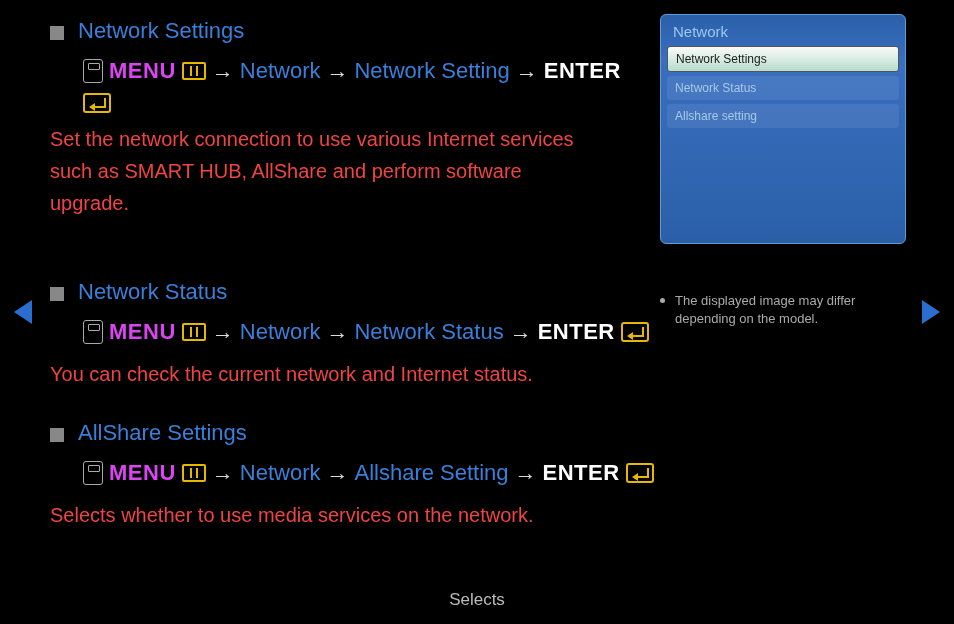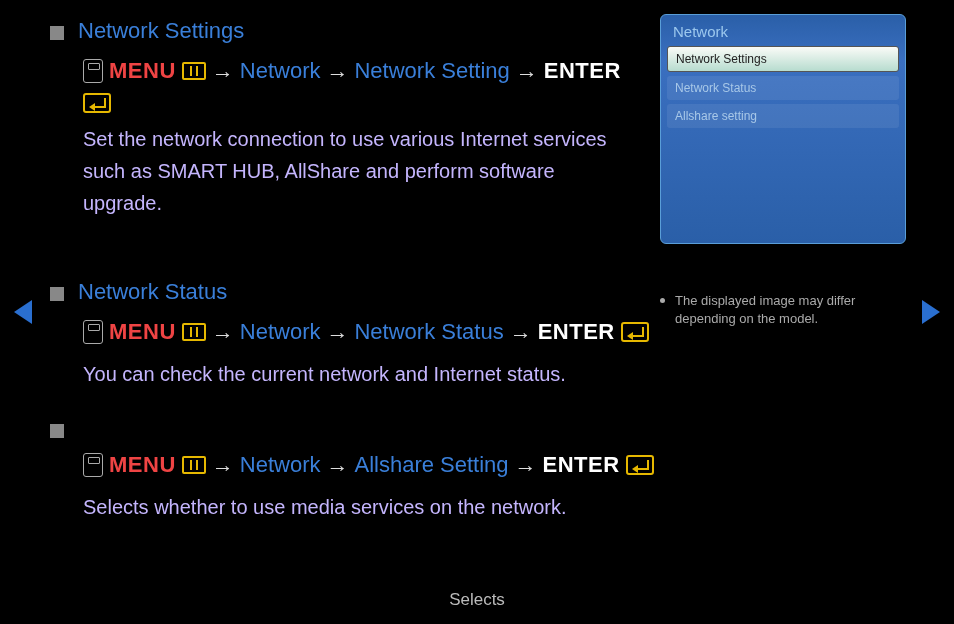--- a/index.html
+++ b/index.html
@@ -56,21 +56,21 @@
     flex-shrink: 0;
   }
   .remote-icon::before {
     content: "";
     position: absolute;
     top: 3px; left: 4px;
     width: 10px; height: 5px;
     border: 1px solid #aaa;
     border-radius: 1px;
   }
-  .menu-label { color: #ef4444; font-weight: bold; letter-spacing: 0.5px; }
+  .menu-label { color: #d946ef; font-weight: bold; letter-spacing: 0.5px; }
   .menu-icon {
     display: inline-block;
     width: 24px;
     height: 18px;
     border: 2px solid #e6b800;
     border-radius: 2px;
     position: relative;
     vertical-align: middle;
   }
   .menu-icon::before, .menu-icon::after {
@@ -106,23 +106,22 @@
   .enter-icon::after {
     content: "";
     position: absolute;
     width: 0; height: 0;
     border-top: 4px solid transparent;
     border-bottom: 4px solid transparent;
     border-right: 6px solid #e6b800;
     left: 4px; top: 8px;
   }
   .desc {
-    margin-left: 33px;
     font-size: 20px;
-    color: #c4b5fd;
+    color: #ef4444;
     line-height: 1.6;
     max-width: 540px;
   }
   .panel {
     position: absolute;
     top: 14px;
     right: 48px;
     width: 246px;
     height: 230px;
     background: linear-gradient(#2a5fa8, #3a6fc0 20%, #2a5fa8);
@@ -235,20 +234,21 @@
       <span class="arrow">→</span>
       <span class="enter-label">ENTER</span>
         <span class="enter-icon"></span>
     </div>
     <div class="desc" style="max-width:800px;">You can check the current network and Internet status.</div>
   </div>
 
   <div class="section">
     <div class="section-head">
       <div class="bullet-sq"></div>
+      <div class="section-title">AllShare Settings</div>
     </div>
     <div class="path-row" style="max-width:800px;">
       <span class="remote-icon"></span>
       <span class="menu-label">MENU</span>
         <span class="menu-icon"></span>
       <span class="arrow">→</span>
       <span class="path-link">Network</span>
       <span class="arrow">→</span>
       <span class="path-link">Allshare Setting</span>
       <span class="arrow">→</span>

